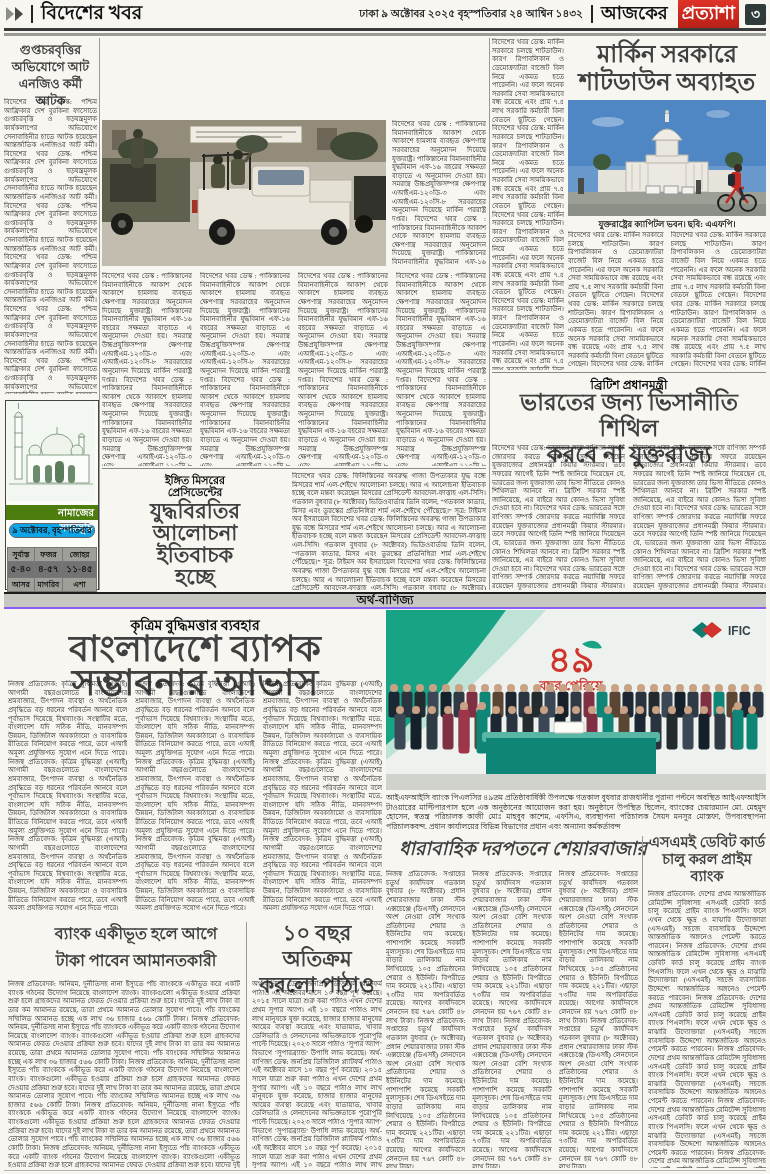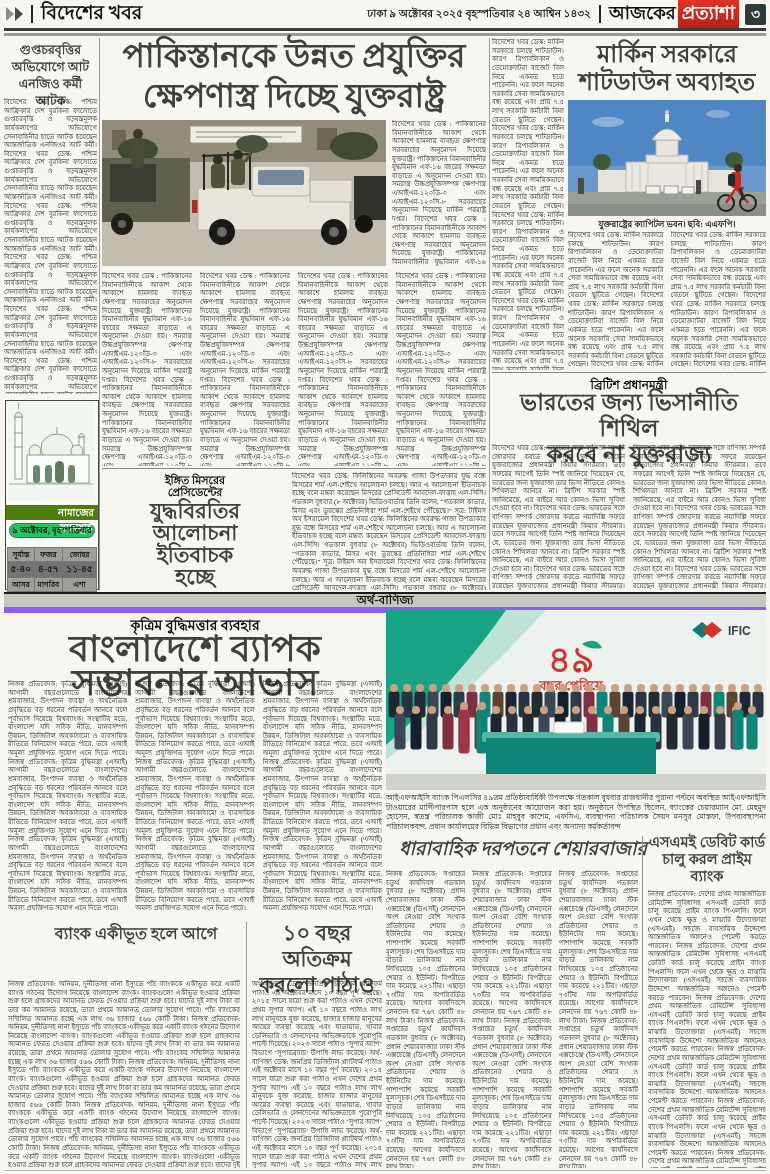--- a/index.html
+++ b/index.html
@@ -14,27 +14,27 @@
   .col{flex:1 1 0;height:100%;}
   .hr{background:#8a8a86;height:1px;}
   .vr{background:#9a9a95;width:1px;}
   
   .chev{width:0;height:0;border-top:7px solid transparent;border-bottom:7px solid transparent;}
   .caption{font-size:8.5px;font-weight:bold;text-align:center;color:#222;}
   
   .pbox{border:1px solid #444;background:#fbfbf8;}
   .pbanner{background:#4d7c0f;color:#fff;font-size:10px;font-weight:bold;text-align:center;
            line-height:15px;height:15px;padding-left:48px;}
-  .pdate{margin:3px 3px 2px 3px;background:#22c55e;border:1px solid #666;border-radius:7px;
+  .pdate{margin:3px 3px 2px 3px;background:#0ea5e9;border:1px solid #666;border-radius:7px;
          font-size:8.5px;font-weight:bold;text-align:center;line-height:13px;}
   table.ptable{border-collapse:collapse;width:90px;margin:9px auto;}
   table.ptable td{border:1px solid #777;text-align:center;padding:0;}
   td.ph{background:#9f9f99;font-size:7.5px;font-weight:bold;height:13px;}
   td.pv{background:#737373;font-size:9px;font-weight:bold;height:14px;}
-  .divbar{background:#c7c7c2;border-top:2px solid #1c1c1c;border-bottom:6px solid #8b5cf6;
+  .divbar{background:#c7c7c2;border-top:2px solid #1c1c1c;border-bottom:2px solid #8b5cf6;
           text-align:center;font-weight:bold;font-size:12px;line-height:13px;}
   .mh-red{background:linear-gradient(180deg,#e03328,#b51f16);color:#fff;padding:0 4px;
           border-radius:2px;}
   .pageno{background:#2e3b3a;color:#fff;width:21px;height:21px;text-align:center;
           line-height:21px;font-weight:bold;font-size:14px;border-radius:2px;}
 </style>
 </head>
 <body>
 
 <div id="page">
@@ -42,21 +42,21 @@
   <div class="abs" style="left:4px;top:0;width:762px;height:28px;display:flex;align-items:center;">
     <span style="display:flex;gap:1px;margin-left:2px;">
       <span class="chev" style="border-left:8px solid #8d8d8a;"></span>
       <span class="chev" style="border-left:8px solid #4a4a48;"></span>
     </span>
     <span style="width:2px;height:18px;background:#222;margin:0 8px;"></span>
     <span style="font-size:19px;font-weight:bold;">বিদেশের খবর</span>
     <span style="flex:1;"></span>
     <span style="font-size:10.5px;font-weight:bold;color:#222;">ঢাকা ৯ অক্টোবর ২০২৫ বৃহস্পতিবার ২৪ আশ্বিন ১৪৩২</span>
     <span style="width:2px;height:18px;background:#222;margin:0 8px;"></span>
-    <span style="font-size:18px;font-weight:bold;display:flex;align-items:center;gap:2px;">
+    <span style="font-size:18px;font-weight:bold;display:flex;align-items:center;gap:10px;">
       <span>আজকের</span>
         <span class="mh-red">প্রত্যাশা</span>
     </span>
     <span class="pageno" style="margin-left:6px;">৩</span>
   </div>
   <div class="abs" style="left:4px;top:28px;width:762px;height:3px;background:#3b3b3b;"></div>
   <div class="abs" style="left:4px;top:33px;width:762px;height:3px;background:#9a9a96;"></div>
 
   <div class="abs hd" style="left:4px;top:42px;width:93px;font-size:12.5px;line-height:1.35;">গুপ্তচরবৃত্তির অভিযোগে আট এনজিও কর্মী আটক</div>
   <div class="abs body-col" style="left:4px;top:98px;width:93px;height:296px;">বিদেশের খবর ডেস্ক: পশ্চিম আফ্রিকার দেশ বুরকিনা ফাসোতে গুপ্তচরবৃত্তি ও ষড়যন্ত্রমূলক কার্যকলাপের অভিযোগে সেনাবাহিনীর হাতে আটক হয়েছেন আন্তর্জাতিক এনজিওর আট কর্মী। বিদেশের খবর ডেস্ক: পশ্চিম আফ্রিকার দেশ বুরকিনা ফাসোতে গুপ্তচরবৃত্তি ও ষড়যন্ত্রমূলক কার্যকলাপের অভিযোগে সেনাবাহিনীর হাতে আটক হয়েছেন আন্তর্জাতিক এনজিওর আট কর্মী। বিদেশের খবর ডেস্ক: পশ্চিম আফ্রিকার দেশ বুরকিনা ফাসোতে গুপ্তচরবৃত্তি ও ষড়যন্ত্রমূলক কার্যকলাপের অভিযোগে সেনাবাহিনীর হাতে আটক হয়েছেন আন্তর্জাতিক এনজিওর আট কর্মী। বিদেশের খবর ডেস্ক: পশ্চিম আফ্রিকার দেশ বুরকিনা ফাসোতে গুপ্তচরবৃত্তি ও ষড়যন্ত্রমূলক কার্যকলাপের অভিযোগে সেনাবাহিনীর হাতে আটক হয়েছেন আন্তর্জাতিক এনজিওর আট কর্মী। বিদেশের খবর ডেস্ক: পশ্চিম আফ্রিকার দেশ বুরকিনা ফাসোতে গুপ্তচরবৃত্তি ও ষড়যন্ত্রমূলক কার্যকলাপের অভিযোগে সেনাবাহিনীর হাতে আটক হয়েছেন আন্তর্জাতিক এনজিওর আট কর্মী। বিদেশের খবর ডেস্ক: পশ্চিম আফ্রিকার দেশ বুরকিনা ফাসোতে গুপ্তচরবৃত্তি ও ষড়যন্ত্রমূলক কার্যকলাপের অভিযোগে সেনাবাহিনীর হাতে আটক হয়েছেন আন্তর্জাতিক এনজিওর আট কর্মী।</div>
@@ -105,24 +105,20 @@
         <td class="pv">৪-১৭</td>
         <td class="pv">৫-৫০</td>
         <td class="pv">৭-০৩</td>
       </tr>
     </tbody>
       </table>
   </div>
 
   <div class="abs vr" style="left:99px;top:38px;height:552px;"></div>
 
-  <div class="abs hd" style="left:102px;top:36px;width:384px;font-size:33px;line-height:40px;">
-    <div>পাকিস্তানকে উন্নত প্রযুক্তির</div>
-    <div>ক্ষেপণাস্ত্র দিচ্ছে যুক্তরাষ্ট্র</div>
-  </div>
 
   <svg class="abs" style="left:102px;top:120px;" width="284" height="146" viewBox="0 0 284 146">
     <rect width="284" height="146" fill="#a9a395"></rect>
     <rect y="0" width="284" height="42" fill="#938c7b"></rect>
     <rect x="10" y="10" width="14" height="20" fill="#6e6757"></rect>
     <rect x="215" y="8" width="20" height="22" fill="#6e6757"></rect>
     <rect x="88" y="6" width="112" height="17" fill="#efece4" stroke="#99927f"></rect>
     <line x1="94" y1="12" x2="194" y2="12" stroke="#8a8475"></line>
     <line x1="94" y1="17" x2="180" y2="17" stroke="#8a8475"></line>
     <ellipse cx="36" cy="30" rx="20" ry="12" fill="#414a36"></ellipse>
@@ -392,20 +388,21 @@
 
   <div class="abs hd" style="left:648px;top:834px;width:118px;font-size:14.5px;line-height:17px;">
     <div>এসএমই ডেবিট কার্ড</div>
     <div>চালু করল প্রাইম</div>
     <div>ব্যাংক</div>
   </div>
   <div class="abs body-col" style="left:648px;top:890px;width:118px;height:278px;">নিজস্ব প্রতিবেদক: দেশের প্রথম আন্তর্জাতিক রেমিটেন্স সুবিধাসহ এসএমই ডেবিট কার্ড চালু করেছে প্রাইম ব্যাংক পিএলসি। ফলে এখন থেকে ক্ষুদ্র ও মাঝারি উদ্যোক্তারা (এসএমই) সহজে ব্যবসায়িক উদ্দেশ্যে আন্তর্জাতিক অঙ্গনেও পেমেন্ট করতে পারবেন। নিজস্ব প্রতিবেদক: দেশের প্রথম আন্তর্জাতিক রেমিটেন্স সুবিধাসহ এসএমই ডেবিট কার্ড চালু করেছে প্রাইম ব্যাংক পিএলসি। ফলে এখন থেকে ক্ষুদ্র ও মাঝারি উদ্যোক্তারা (এসএমই) সহজে ব্যবসায়িক উদ্দেশ্যে আন্তর্জাতিক অঙ্গনেও পেমেন্ট করতে পারবেন। নিজস্ব প্রতিবেদক: দেশের প্রথম আন্তর্জাতিক রেমিটেন্স সুবিধাসহ এসএমই ডেবিট কার্ড চালু করেছে প্রাইম ব্যাংক পিএলসি। ফলে এখন থেকে ক্ষুদ্র ও মাঝারি উদ্যোক্তারা (এসএমই) সহজে ব্যবসায়িক উদ্দেশ্যে আন্তর্জাতিক অঙ্গনেও পেমেন্ট করতে পারবেন। নিজস্ব প্রতিবেদক: দেশের প্রথম আন্তর্জাতিক রেমিটেন্স সুবিধাসহ এসএমই ডেবিট কার্ড চালু করেছে প্রাইম ব্যাংক পিএলসি। ফলে এখন থেকে ক্ষুদ্র ও মাঝারি উদ্যোক্তারা (এসএমই) সহজে ব্যবসায়িক উদ্দেশ্যে আন্তর্জাতিক অঙ্গনেও পেমেন্ট করতে পারবেন। নিজস্ব প্রতিবেদক: দেশের প্রথম আন্তর্জাতিক রেমিটেন্স সুবিধাসহ এসএমই ডেবিট কার্ড চালু করেছে প্রাইম ব্যাংক পিএলসি। ফলে এখন থেকে ক্ষুদ্র ও মাঝারি উদ্যোক্তারা (এসএমই) সহজে ব্যবসায়িক উদ্দেশ্যে আন্তর্জাতিক অঙ্গনেও পেমেন্ট করতে পারবেন। নিজস্ব প্রতিবেদক: দেশের প্রথম আন্তর্জাতিক রেমিটেন্স সুবিধাসহ এসএমই ডেবিট কার্ড চালু করেছে প্রাইম ব্যাংক পিএলসি। ফলে এখন থেকে ক্ষুদ্র ও মাঝারি উদ্যোক্তারা (এসএমই) সহজে ব্যবসায়িক উদ্দেশ্যে আন্তর্জাতিক অঙ্গনেও পেমেন্ট করতে পারবেন।</div>
 
   <div class="abs hd" style="left:20px;top:920px;width:232px;font-size:16px;line-height:27px;">
     <div>ব্যাংক একীভূত হলে আগে</div>
+    <div>টাকা পাবেন আমানতকারী</div>
   </div>
   <div class="abs body-col" style="left:8px;top:980px;width:232px;height:188px;">নিজস্ব প্রতিবেদক: অনিয়ম, দুর্নীতিসহ নানা ইস্যুতে পাঁচ ব্যাংককে একীভূত করে একটি ব্যাংক গঠনের উদ্যোগ নিয়েছে বাংলাদেশ ব্যাংক। ব্যাংকগুলো একীভূত হওয়ার প্রক্রিয়া শুরু হলে গ্রাহকদের আমানত ফেরত দেওয়ার প্রক্রিয়া শুরু হবে। যাদের দুই লাখ টাকা বা তার কম আমানত রয়েছে, তারা প্রথমে আমানত তোলার সুযোগ পাবে। পাঁচ ব্যাংকের সম্মিলিত আমানত হচ্ছে এক লাখ ৩৬ হাজার ৫৬৬ কোটি টাকা। নিজস্ব প্রতিবেদক: অনিয়ম, দুর্নীতিসহ নানা ইস্যুতে পাঁচ ব্যাংককে একীভূত করে একটি ব্যাংক গঠনের উদ্যোগ নিয়েছে বাংলাদেশ ব্যাংক। ব্যাংকগুলো একীভূত হওয়ার প্রক্রিয়া শুরু হলে গ্রাহকদের আমানত ফেরত দেওয়ার প্রক্রিয়া শুরু হবে। যাদের দুই লাখ টাকা বা তার কম আমানত রয়েছে, তারা প্রথমে আমানত তোলার সুযোগ পাবে। পাঁচ ব্যাংকের সম্মিলিত আমানত হচ্ছে এক লাখ ৩৬ হাজার ৫৬৬ কোটি টাকা। নিজস্ব প্রতিবেদক: অনিয়ম, দুর্নীতিসহ নানা ইস্যুতে পাঁচ ব্যাংককে একীভূত করে একটি ব্যাংক গঠনের উদ্যোগ নিয়েছে বাংলাদেশ ব্যাংক। ব্যাংকগুলো একীভূত হওয়ার প্রক্রিয়া শুরু হলে গ্রাহকদের আমানত ফেরত দেওয়ার প্রক্রিয়া শুরু হবে। যাদের দুই লাখ টাকা বা তার কম আমানত রয়েছে, তারা প্রথমে আমানত তোলার সুযোগ পাবে। পাঁচ ব্যাংকের সম্মিলিত আমানত হচ্ছে এক লাখ ৩৬ হাজার ৫৬৬ কোটি টাকা। নিজস্ব প্রতিবেদক: অনিয়ম, দুর্নীতিসহ নানা ইস্যুতে পাঁচ ব্যাংককে একীভূত করে একটি ব্যাংক গঠনের উদ্যোগ নিয়েছে বাংলাদেশ ব্যাংক। ব্যাংকগুলো একীভূত হওয়ার প্রক্রিয়া শুরু হলে গ্রাহকদের আমানত ফেরত দেওয়ার প্রক্রিয়া শুরু হবে। যাদের দুই লাখ টাকা বা তার কম আমানত রয়েছে, তারা প্রথমে আমানত তোলার সুযোগ পাবে। পাঁচ ব্যাংকের সম্মিলিত আমানত হচ্ছে এক লাখ ৩৬ হাজার ৫৬৬ কোটি টাকা। নিজস্ব প্রতিবেদক: অনিয়ম, দুর্নীতিসহ নানা ইস্যুতে পাঁচ ব্যাংককে একীভূত করে একটি ব্যাংক গঠনের উদ্যোগ নিয়েছে বাংলাদেশ ব্যাংক। ব্যাংকগুলো একীভূত হওয়ার প্রক্রিয়া শুরু হলে গ্রাহকদের আমানত ফেরত দেওয়ার প্রক্রিয়া শুরু হবে। যাদের দুই লাখ টাকা বা তার কম আমানত রয়েছে, তারা প্রথমে আমানত তোলার সুযোগ পাবে। পাঁচ ব্যাংকের সম্মিলিত আমানত হচ্ছে এক লাখ ৩৬ হাজার ৫৬৬ কোটি টাকা।</div>
 
   <div class="abs vr" style="left:246px;top:922px;height:246px;"></div>
 
   <div class="abs hd" style="left:252px;top:920px;width:130px;font-size:21px;line-height:26px;">
     <div>১০ বছর অতিক্রম</div>
     <div>করলো পাঠাও</div>
   </div>
   <div class="abs body-col" style="left:252px;top:980px;width:130px;height:188px;">অর্থ-বাণিজ্য ডেস্ক: জনপ্রিয় ডিজিটাল প্ল্যাটফর্ম পাঠাও এই অক্টোবর মাসে ১০ বছর পূর্ণ করেছে। ২০১৫ সালে যাত্রা শুরু করা পাঠাও এখন দেশের প্রথম সুপার অ্যাপ। এই ১০ বছরে পাঠাও লাখ লাখ মানুষকে যুক্ত করেছে, হাজার হাজার মানুষের আয়ের ব্যবস্থা করেছে এবং যাতায়াত, খাবার ডেলিভারি ও লেনদেনের অভিজ্ঞতাকে পুরোপুরি পাল্টে দিয়েছে। ২০২৩ সালে পাঠাও ‘সুপার অ্যাপ’ বিভাগে ‘সুপারব্র্যান্ড’ উপাধি লাভ করেছে। অর্থ-বাণিজ্য ডেস্ক: জনপ্রিয় ডিজিটাল প্ল্যাটফর্ম পাঠাও এই অক্টোবর মাসে ১০ বছর পূর্ণ করেছে। ২০১৫ সালে যাত্রা শুরু করা পাঠাও এখন দেশের প্রথম সুপার অ্যাপ। এই ১০ বছরে পাঠাও লাখ লাখ মানুষকে যুক্ত করেছে, হাজার হাজার মানুষের আয়ের ব্যবস্থা করেছে এবং যাতায়াত, খাবার ডেলিভারি ও লেনদেনের অভিজ্ঞতাকে পুরোপুরি পাল্টে দিয়েছে। ২০২৩ সালে পাঠাও ‘সুপার অ্যাপ’ বিভাগে ‘সুপারব্র্যান্ড’ উপাধি লাভ করেছে। অর্থ-বাণিজ্য ডেস্ক: জনপ্রিয় ডিজিটাল প্ল্যাটফর্ম পাঠাও এই অক্টোবর মাসে ১০ বছর পূর্ণ করেছে। ২০১৫ সালে যাত্রা শুরু করা পাঠাও এখন দেশের প্রথম সুপার অ্যাপ। এই ১০ বছরে পাঠাও লাখ লাখ মানুষকে যুক্ত করেছে, হাজার হাজার মানুষের আয়ের ব্যবস্থা করেছে এবং যাতায়াত, খাবার ডেলিভারি ও লেনদেনের অভিজ্ঞতাকে পুরোপুরি পাল্টে দিয়েছে। ২০২৩ সালে পাঠাও ‘সুপার অ্যাপ’ বিভাগে ‘সুপারব্র্যান্ড’ উপাধি লাভ করেছে।</div>

